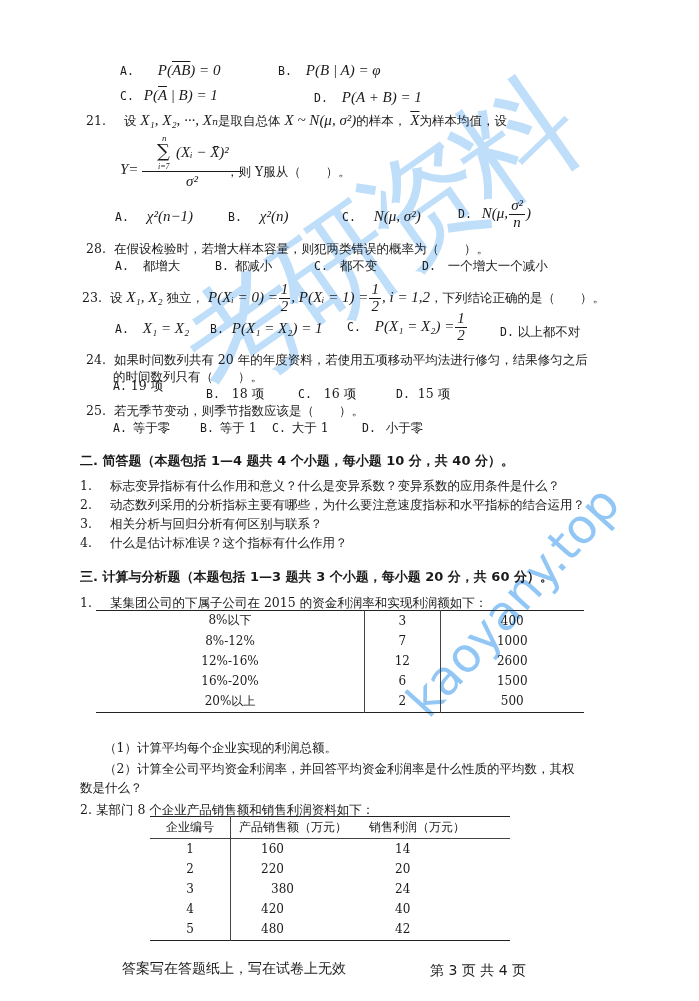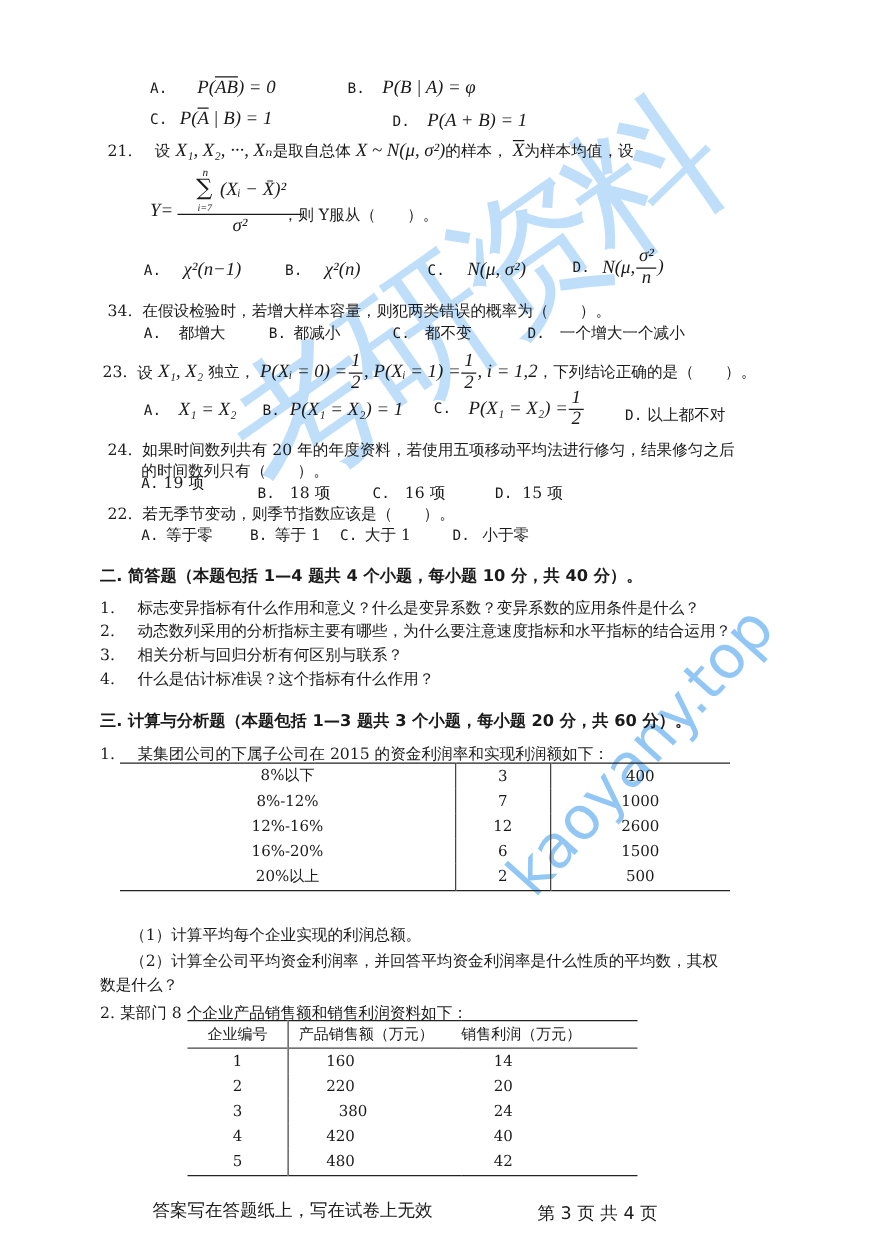--- a/index.html
+++ b/index.html
@@ -74,21 +74,21 @@
 <div class="abs" style="left:342px; top:208px;">
   <span class="opt-letter">C.</span>
   <span class="math" style="margin-left:14px;">N(μ, σ²)</span>
 </div>
 <div class="abs" style="left:458px; top:198px;">
   <span class="opt-letter">D.</span>
   <span class="math" style="margin-left:6px;">N(μ,</span><span class="frac math"><span class="num">σ²</span><span class="den">n</span></span><span class="math">)</span>
 </div>
 
 <div class="abs" style="left:86px; top:241px;">
-  <span>34.</span>
+  <span>28.</span>
   <span style="margin-left:4px;">在假设检验时，若增大样本容量，则犯两类错误的概率为（　　）。</span>
 </div>
 <div class="abs" style="left:115px; top:258px;"><span class="opt-letter">A.</span><span style="margin-left:14px;">都增大</span></div>
 <div class="abs" style="left:215px; top:258px;"><span class="opt-letter">B.</span><span style="margin-left:6px;">都减小</span></div>
 <div class="abs" style="left:314px; top:258px;"><span class="opt-letter">C.</span><span style="margin-left:12px;">都不变</span></div>
 <div class="abs" style="left:422px; top:258px;"><span class="opt-letter">D.</span><span style="margin-left:12px;">一个增大一个减小</span></div>
 
 <div class="abs" style="left:82px; top:282px;">
   <span>23.</span>
   <span style="margin-left:4px;">设</span>
@@ -105,21 +105,21 @@
   <span>24.</span>
   <span style="margin-left:4px;">如果时间数列共有 20 年的年度资料，若使用五项移动平均法进行修匀，结果修匀之后</span>
 </div>
 <div class="abs" style="left:113px; top:369px;">的时间数列只有（　　）。</div>
 <div class="abs" style="left:113px; top:378px;"><span class="opt-letter">A.</span><span style="margin-left:4px;">19 项</span></div>
 <div class="abs" style="left:206px; top:386px;"><span class="opt-letter">B.</span><span style="margin-left:12px;">18 项</span></div>
 <div class="abs" style="left:298px; top:386px;"><span class="opt-letter">C.</span><span style="margin-left:12px;">16 项</span></div>
 <div class="abs" style="left:396px; top:386px;"><span class="opt-letter">D.</span><span style="margin-left:8px;">15 项</span></div>
 
 <div class="abs" style="left:86px; top:403px;">
-  <span>22.</span>
+  <span>25.</span>
   <span style="margin-left:4px;">若无季节变动，则季节指数应该是（　　）。</span>
 </div>
 <div class="abs" style="left:113px; top:420px;"><span class="opt-letter">A.</span><span style="margin-left:6px;">等于零</span></div>
 <div class="abs" style="left:200px; top:420px;"><span class="opt-letter">B.</span><span style="margin-left:6px;">等于 1</span></div>
 <div class="abs" style="left:272px; top:420px;"><span class="opt-letter">C.</span><span style="margin-left:6px;">大于 1</span></div>
 <div class="abs" style="left:362px; top:420px;"><span class="opt-letter">D.</span><span style="margin-left:10px;">小于零</span></div>
 
 <div class="abs bold" style="left:80px; top:452px;">二. 简答题（本题包括 1—4 题共 4 个小题，每小题 10 分，共 40 分）。</div>
 <div class="abs" style="left:80px; top:478px;"><span>1.</span><span style="margin-left:18px;">标志变异指标有什么作用和意义？什么是变异系数？变异系数的应用条件是什么？</span></div>
 <div class="abs" style="left:80px; top:497px;"><span>2.</span><span style="margin-left:18px;">动态数列采用的分析指标主要有哪些，为什么要注意速度指标和水平指标的结合运用？</span></div>

